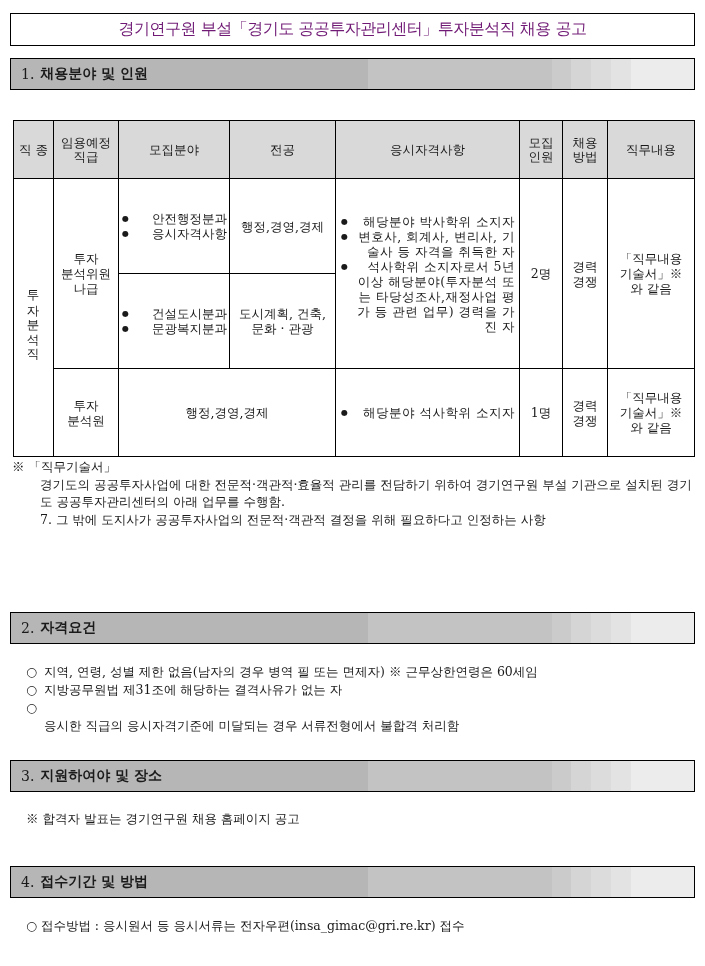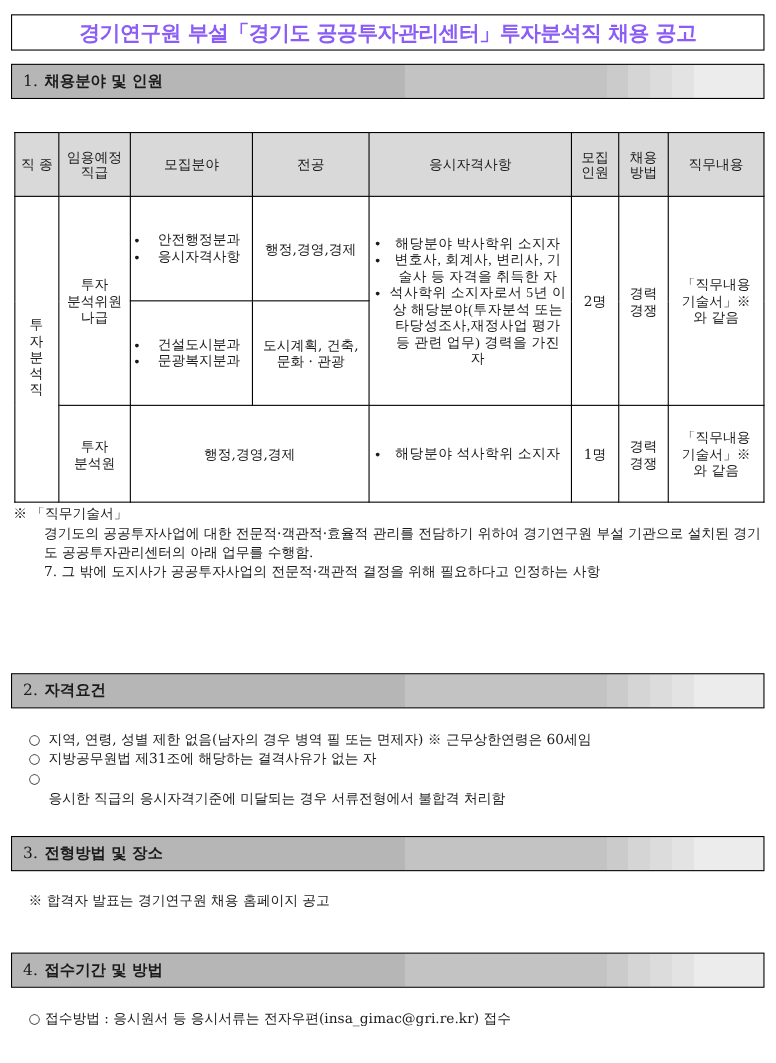--- a/index.html
+++ b/index.html
@@ -5,21 +5,21 @@
   * { box-sizing: border-box; margin: 0; padding: 0; }
   html, body { width: 705px; height: 966px; background: #ffffff; overflow: hidden; }
   body { position: relative; font-family: "DejaVu Serif", "Liberation Serif", serif; color: #1a1a1a; }
 
   .title-box {
     position: absolute; left: 10px; top: 13px; width: 685px; height: 33px;
     border: 1.5px solid #000; display: flex; align-items: center; justify-content: center;
   }
   .title-box h1 {
     font-family: "DejaVu Sans", "Liberation Sans", sans-serif;
-    font-size: 19px; font-weight: bold; color: #8b5cf6; letter-spacing: -0.5px;
+    font-size: 16px; font-weight: normal; color: #701a75; letter-spacing: -0.5px;
   }
 
   .section-bar {
     position: absolute; left: 10px; width: 685px; height: 32px;
     border-top: 1.5px solid #000; border-bottom: 1.5px solid #000; border-left: 1.5px solid #000;
     border-right: 1.5px solid #000;
     background: linear-gradient(to right,
       #b6b6b6 0px, #b6b6b6 357px,
       #c3c3c3 357px, #c3c3c3 541px,
       #cbcbcb 541px, #cbcbcb 560px,
@@ -36,21 +36,21 @@
   table.recruit {
     position: absolute; left: 13px; top: 120px; width: 681px;
     border-collapse: collapse; table-layout: fixed;
     font-size: 12.5px; line-height: 15px;
   }
   table.recruit td, table.recruit th {
     border: 1.2px solid #000; text-align: center; vertical-align: middle; font-weight: normal;
     padding: 13px 2px;
   }
   table.recruit th { background: #d9d9d9; height: 58px; }
-  table.recruit ul { list-style: none; text-align: center; font-family: Liberation Serif, serif; }
+  table.recruit ul { list-style: none; text-align: right; }
   table.recruit ul li { position: relative; padding-left: 14px; }
   table.recruit ul li::before { content: "●"; position: absolute; left: 1px; top: 0; font-size: 8px; }
   .vert { writing-mode: vertical-rl; text-orientation: upright; letter-spacing: 2px; margin: 0 auto; }
   .qual { text-align: left; padding: 2px 4px !important; letter-spacing: 0.5px; }
 
   .note { position: absolute; left: 12px; top: 458px; width: 685px; font-size: 12.5px; line-height: 17.5px; }
   .note .indent { padding-left: 28px; }
   .note .grid { display: grid; grid-template-columns: 360px 320px; padding-left: 28px; }
 
   .block { position: absolute; left: 26px; width: 670px; font-size: 12.5px; line-height: 18px; }
@@ -173,21 +173,21 @@
     <span>지방공무원법 제31조에 해당하는 결격사유가 없는 자</span>
   </div>
   <div class="item">
     <span class="mark">○</span>
   </div>
   <div class="cont">응시한 직급의 응시자격기준에 미달되는 경우 서류전형에서 불합격 처리함</div>
 </div>
 
 <div class="section-bar" style="top:760px;">
   <span class="num">3.</span>
-  <span class="label">전형방법 및 장소</span>
+  <span class="label">지원하여야 및 장소</span>
 </div>
 
 <div class="block" style="top:810px;">
   <div>※ 합격자 발표는 경기연구원 채용 홈페이지 공고</div>
 </div>
 
 <div class="section-bar" style="top:866px;">
   <span class="num">4.</span>
   <span class="label">접수기간 및 방법</span>
 </div>

